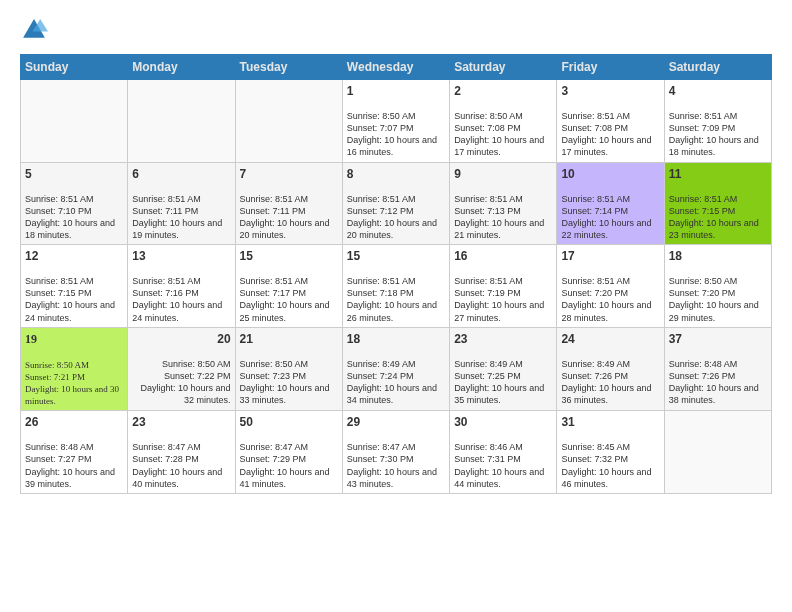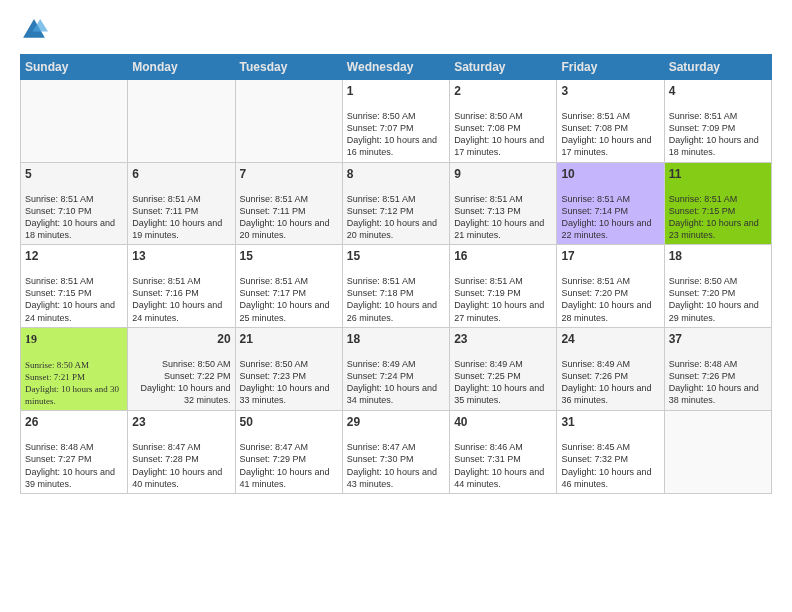--- a/index.html
+++ b/index.html
@@ -315,21 +315,21 @@
 Sunset: 7:29 PM
 Daylight: 10 hours and 41 minutes.</div>
           </td>
           <td>
             <span class="day-number">29</span>
             <div class="cell-info" style="white-space: pre-line;">Sunrise: 8:47 AM
 Sunset: 7:30 PM
 Daylight: 10 hours and 43 minutes.</div>
           </td>
           <td>
-            <span class="day-number">40</span>
+            <span class="day-number">30</span>
             <div class="cell-info" style="white-space: pre-line;">Sunrise: 8:46 AM
 Sunset: 7:31 PM
 Daylight: 10 hours and 44 minutes.</div>
           </td>
           <td>
             <span class="day-number">31</span>
             <div class="cell-info" style="white-space: pre-line;">Sunrise: 8:45 AM
 Sunset: 7:32 PM
 Daylight: 10 hours and 46 minutes.</div>
           </td>

